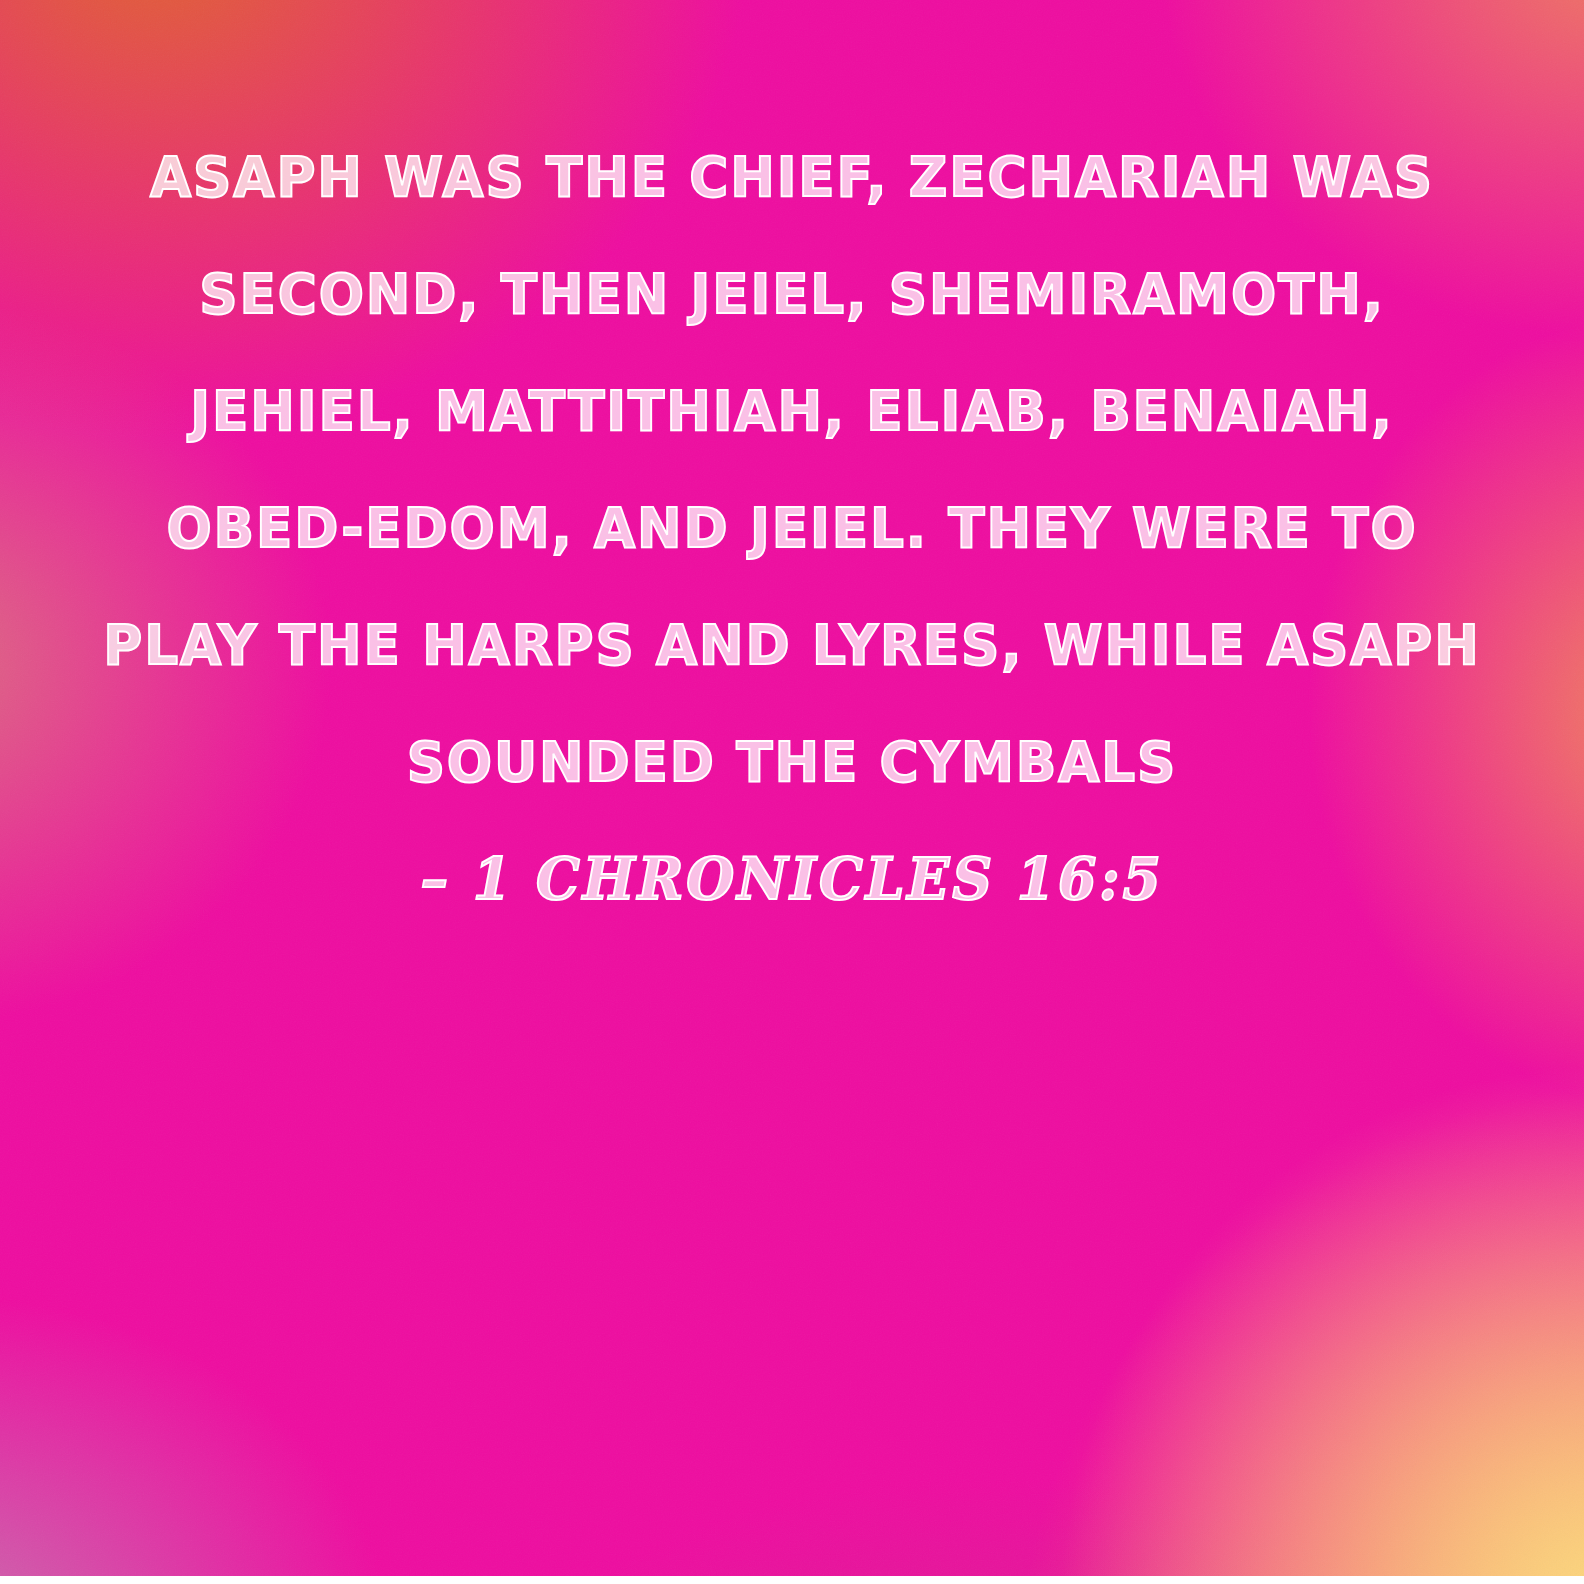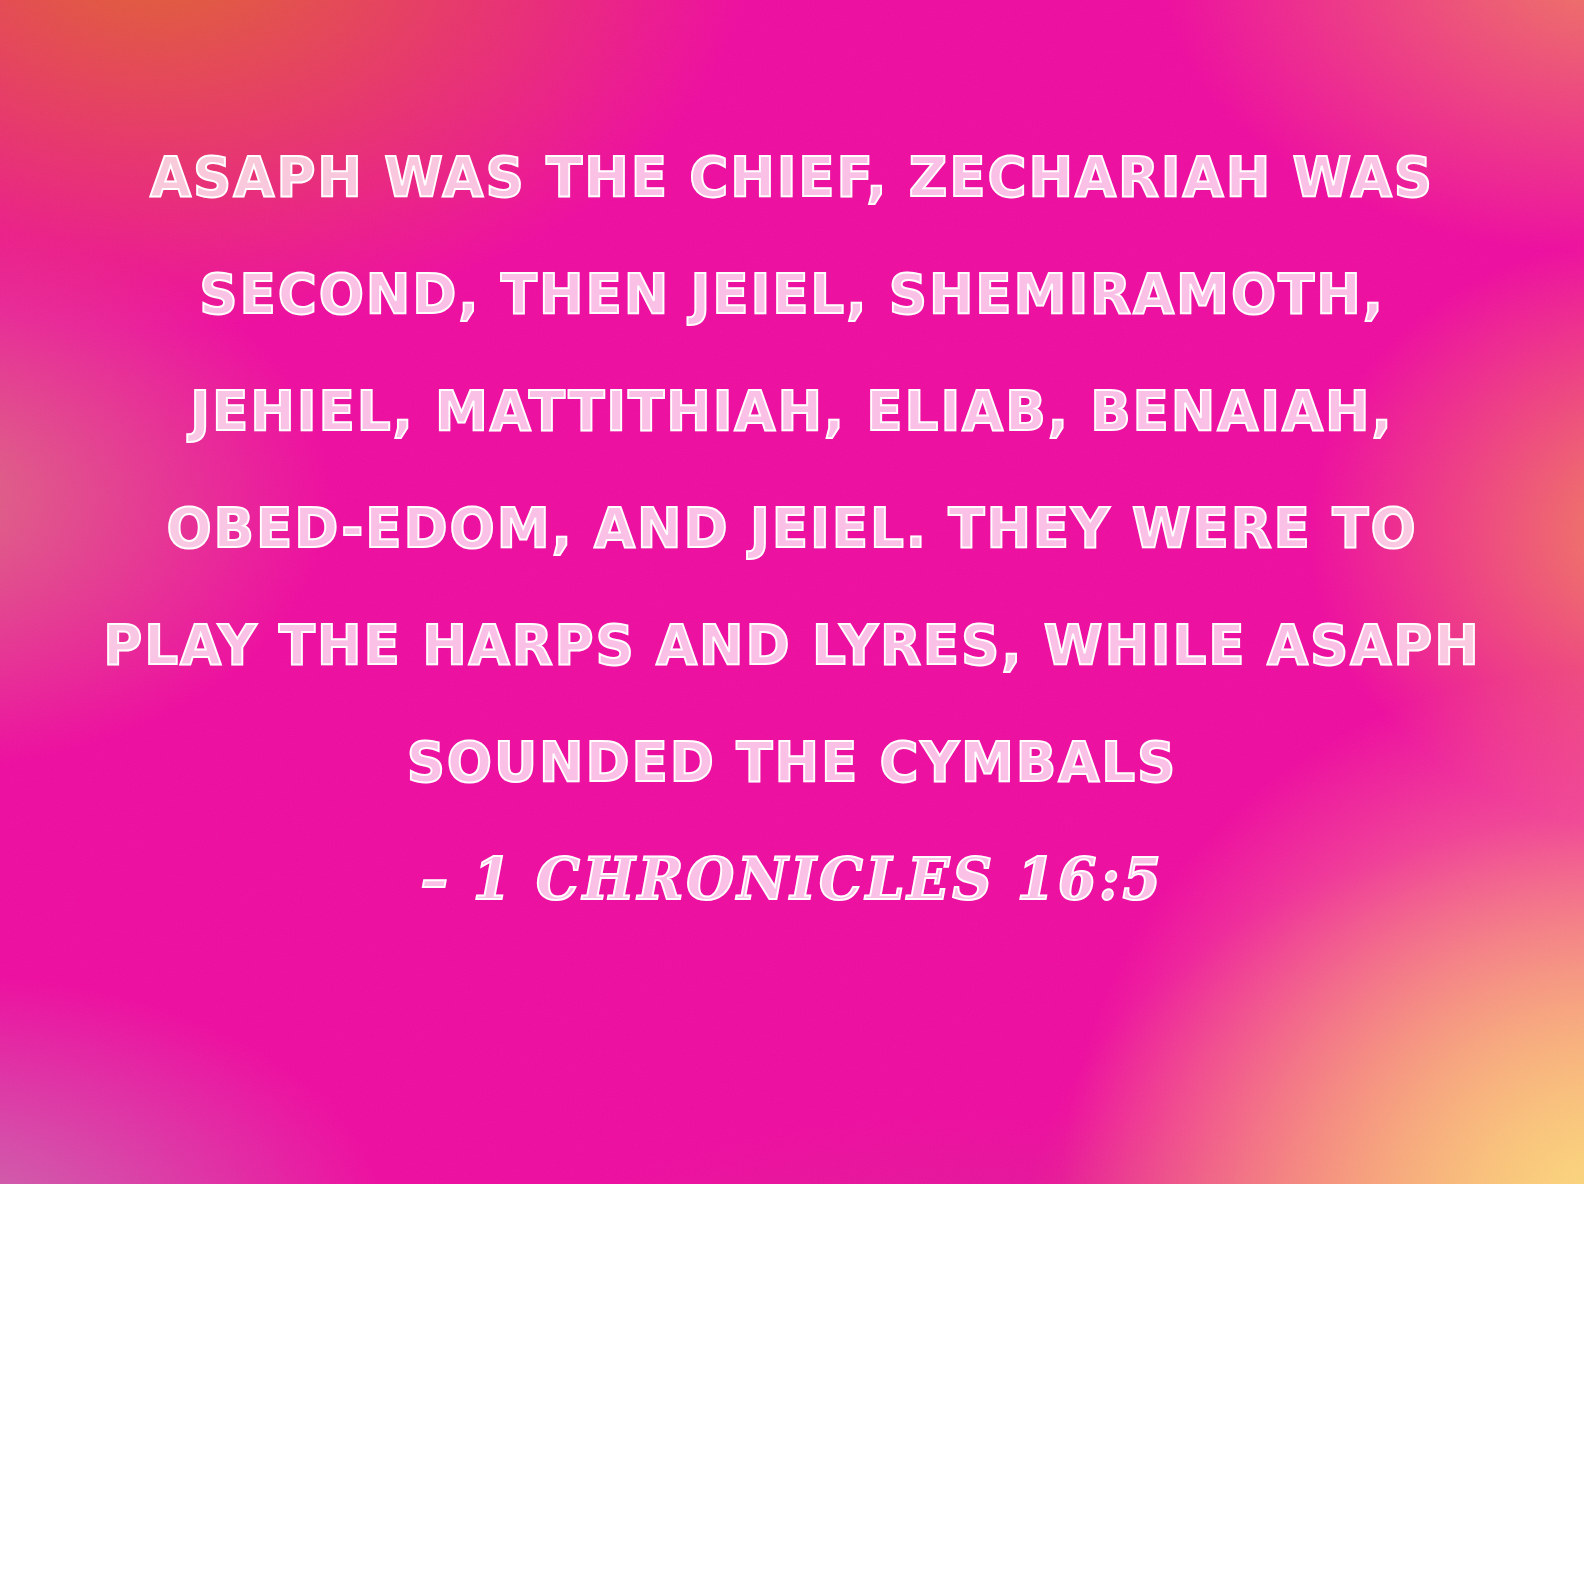--- a/index.html
+++ b/index.html
@@ -1,19 +1,19 @@
 <!DOCTYPE html>
 <html><head>
 <meta charset="utf-8">
 <style>
   html, body { margin: 0; padding: 0; }
   .canvas {
     position: relative;
     width: 1584px;
-    height: 1184px;
+    height: 1576px;
     overflow: hidden;
     background-color: #ee0da0;
     background-image:
       radial-gradient(circle 540px at 101% 102%, #fcd97e 0%, rgba(252,217,126,0) 100%),
       radial-gradient(ellipse 58% 52% at 106% 106%, #f6a158 0%, rgba(246,161,88,0) 72%),
       radial-gradient(ellipse 48% 42% at 10% -5%, #e25840 12%, rgba(226,88,64,0) 78%),
       radial-gradient(ellipse 40% 34% at 102% -3%, #ee7b61 0%, rgba(238,123,97,0) 72%),
       radial-gradient(ellipse 32% 36% at 105% 45%, #f0885c 0%, rgba(240,136,92,0) 70%),
       radial-gradient(ellipse 36% 32% at -5% 42%, #dc6d82 0%, rgba(220,109,130,0) 72%),
       radial-gradient(ellipse 42% 32% at -4% 104%, #c96fad 0%, rgba(201,111,173,0) 68%),

